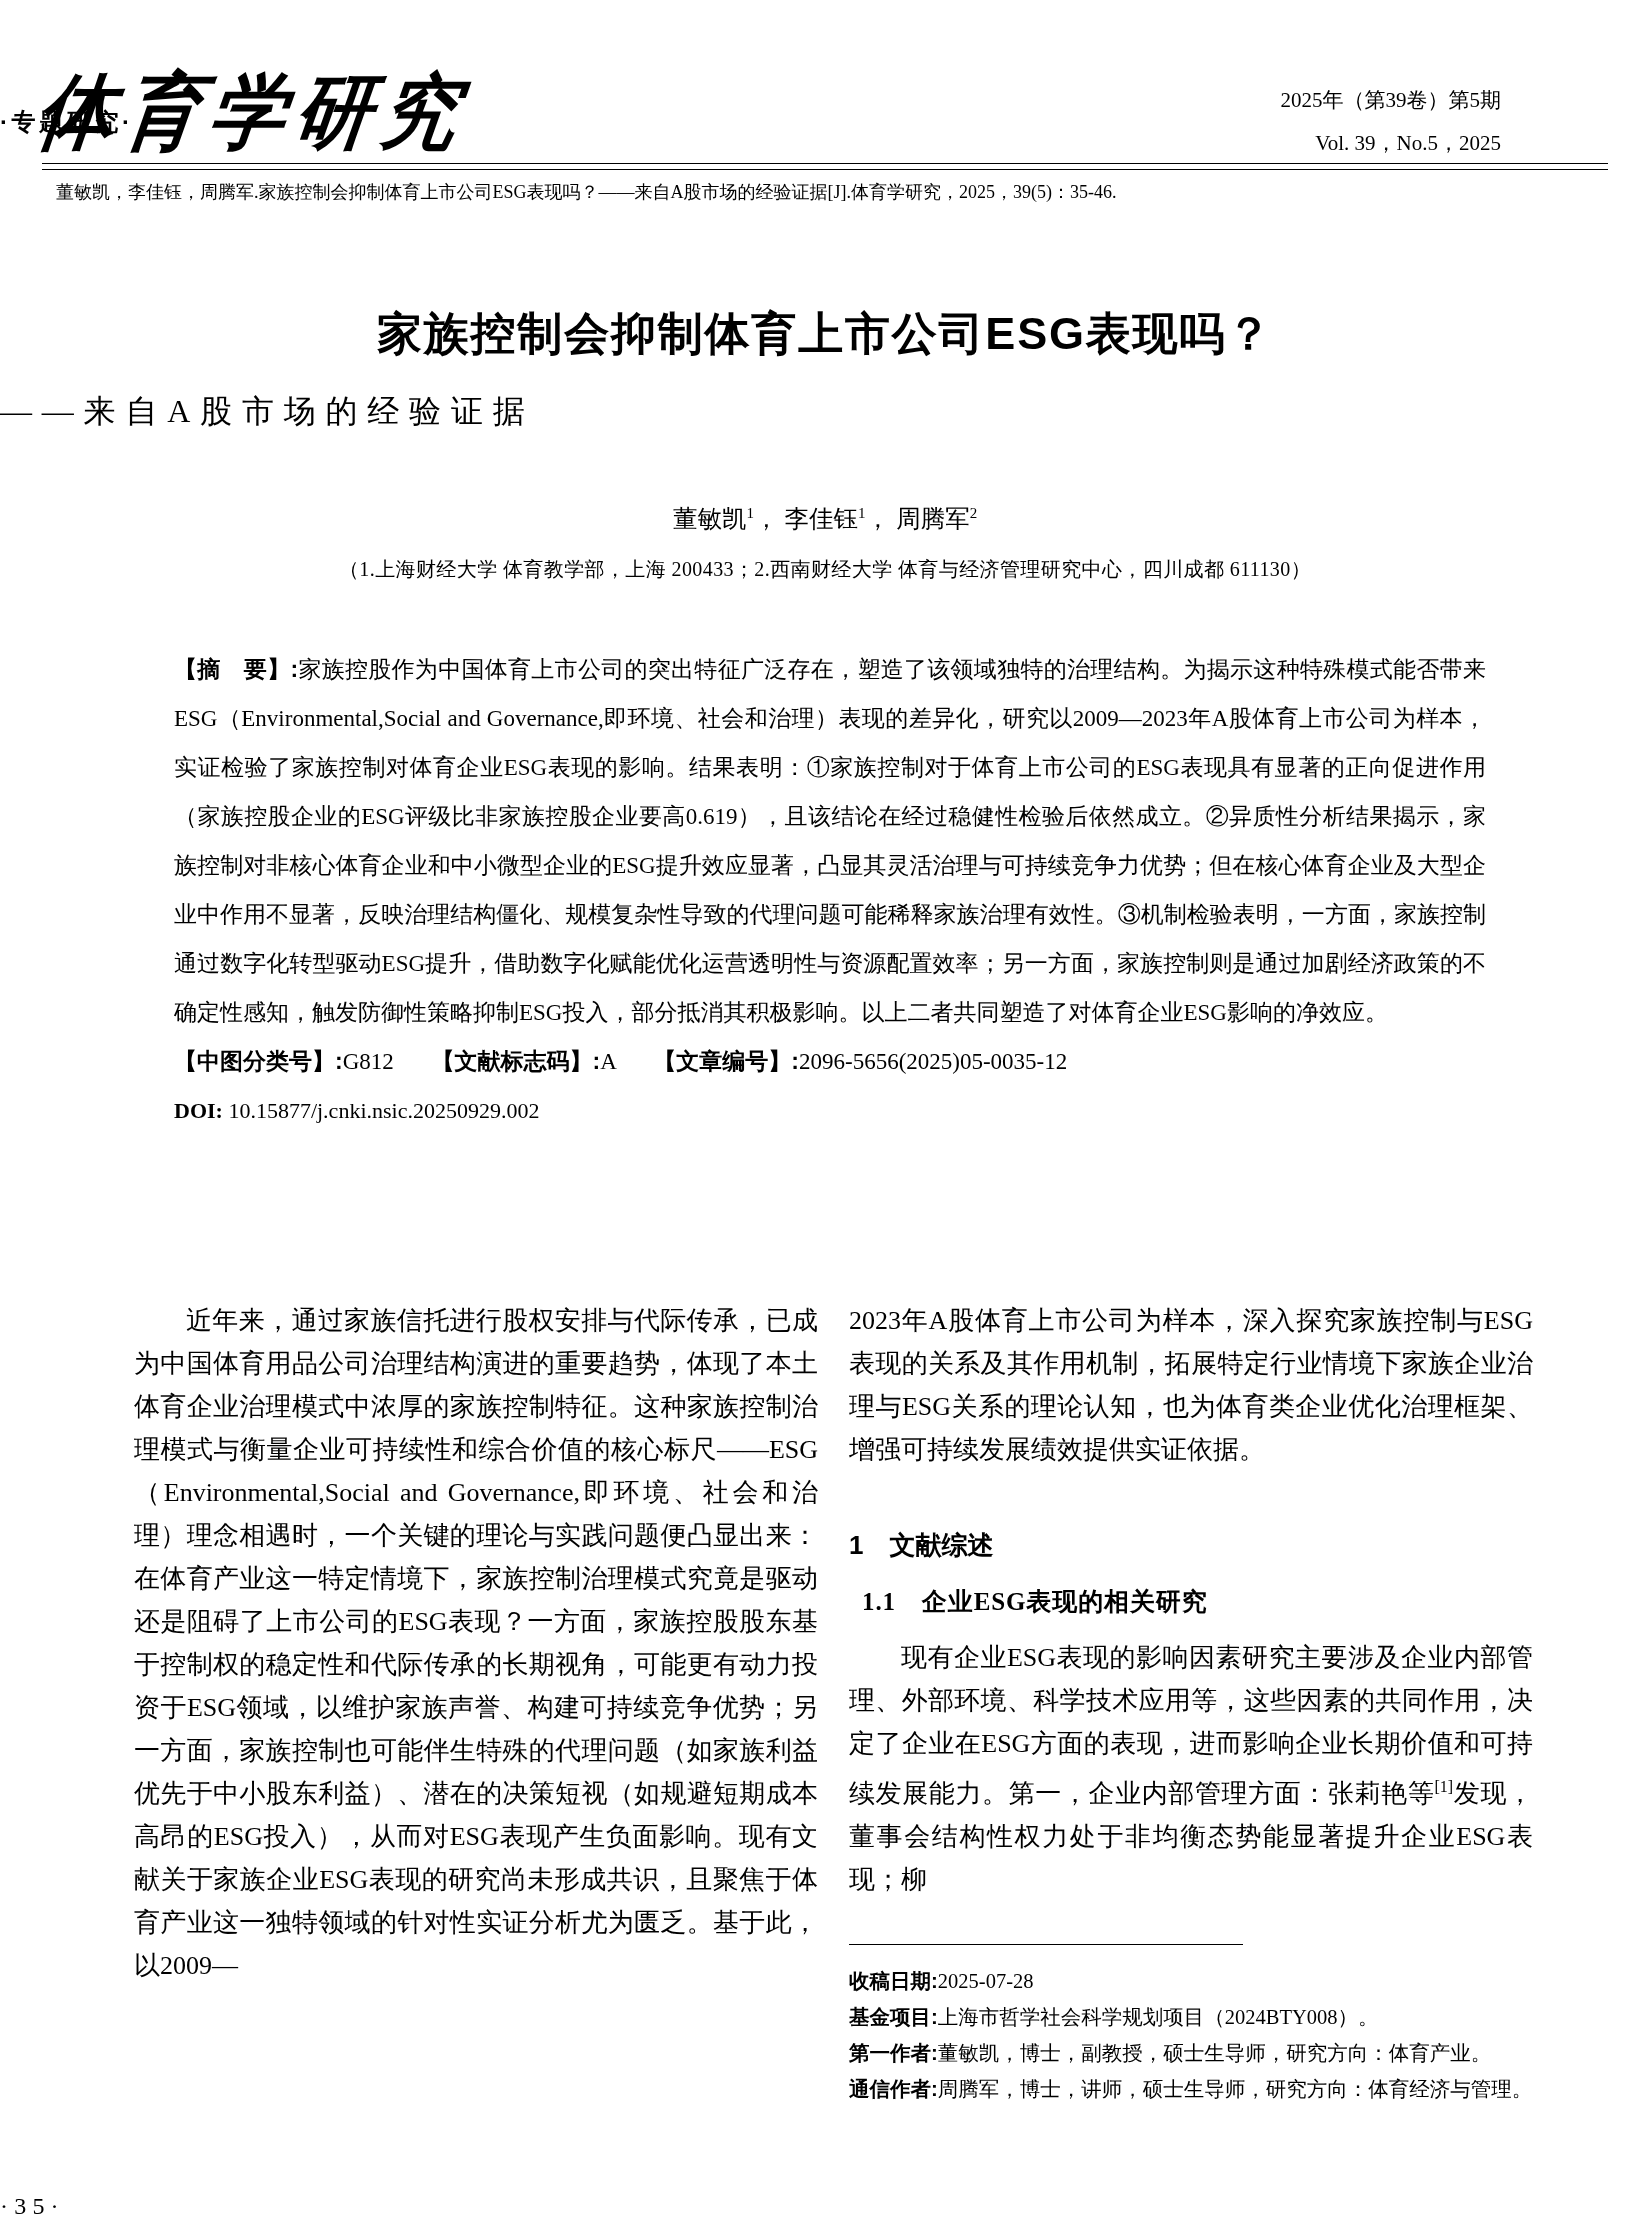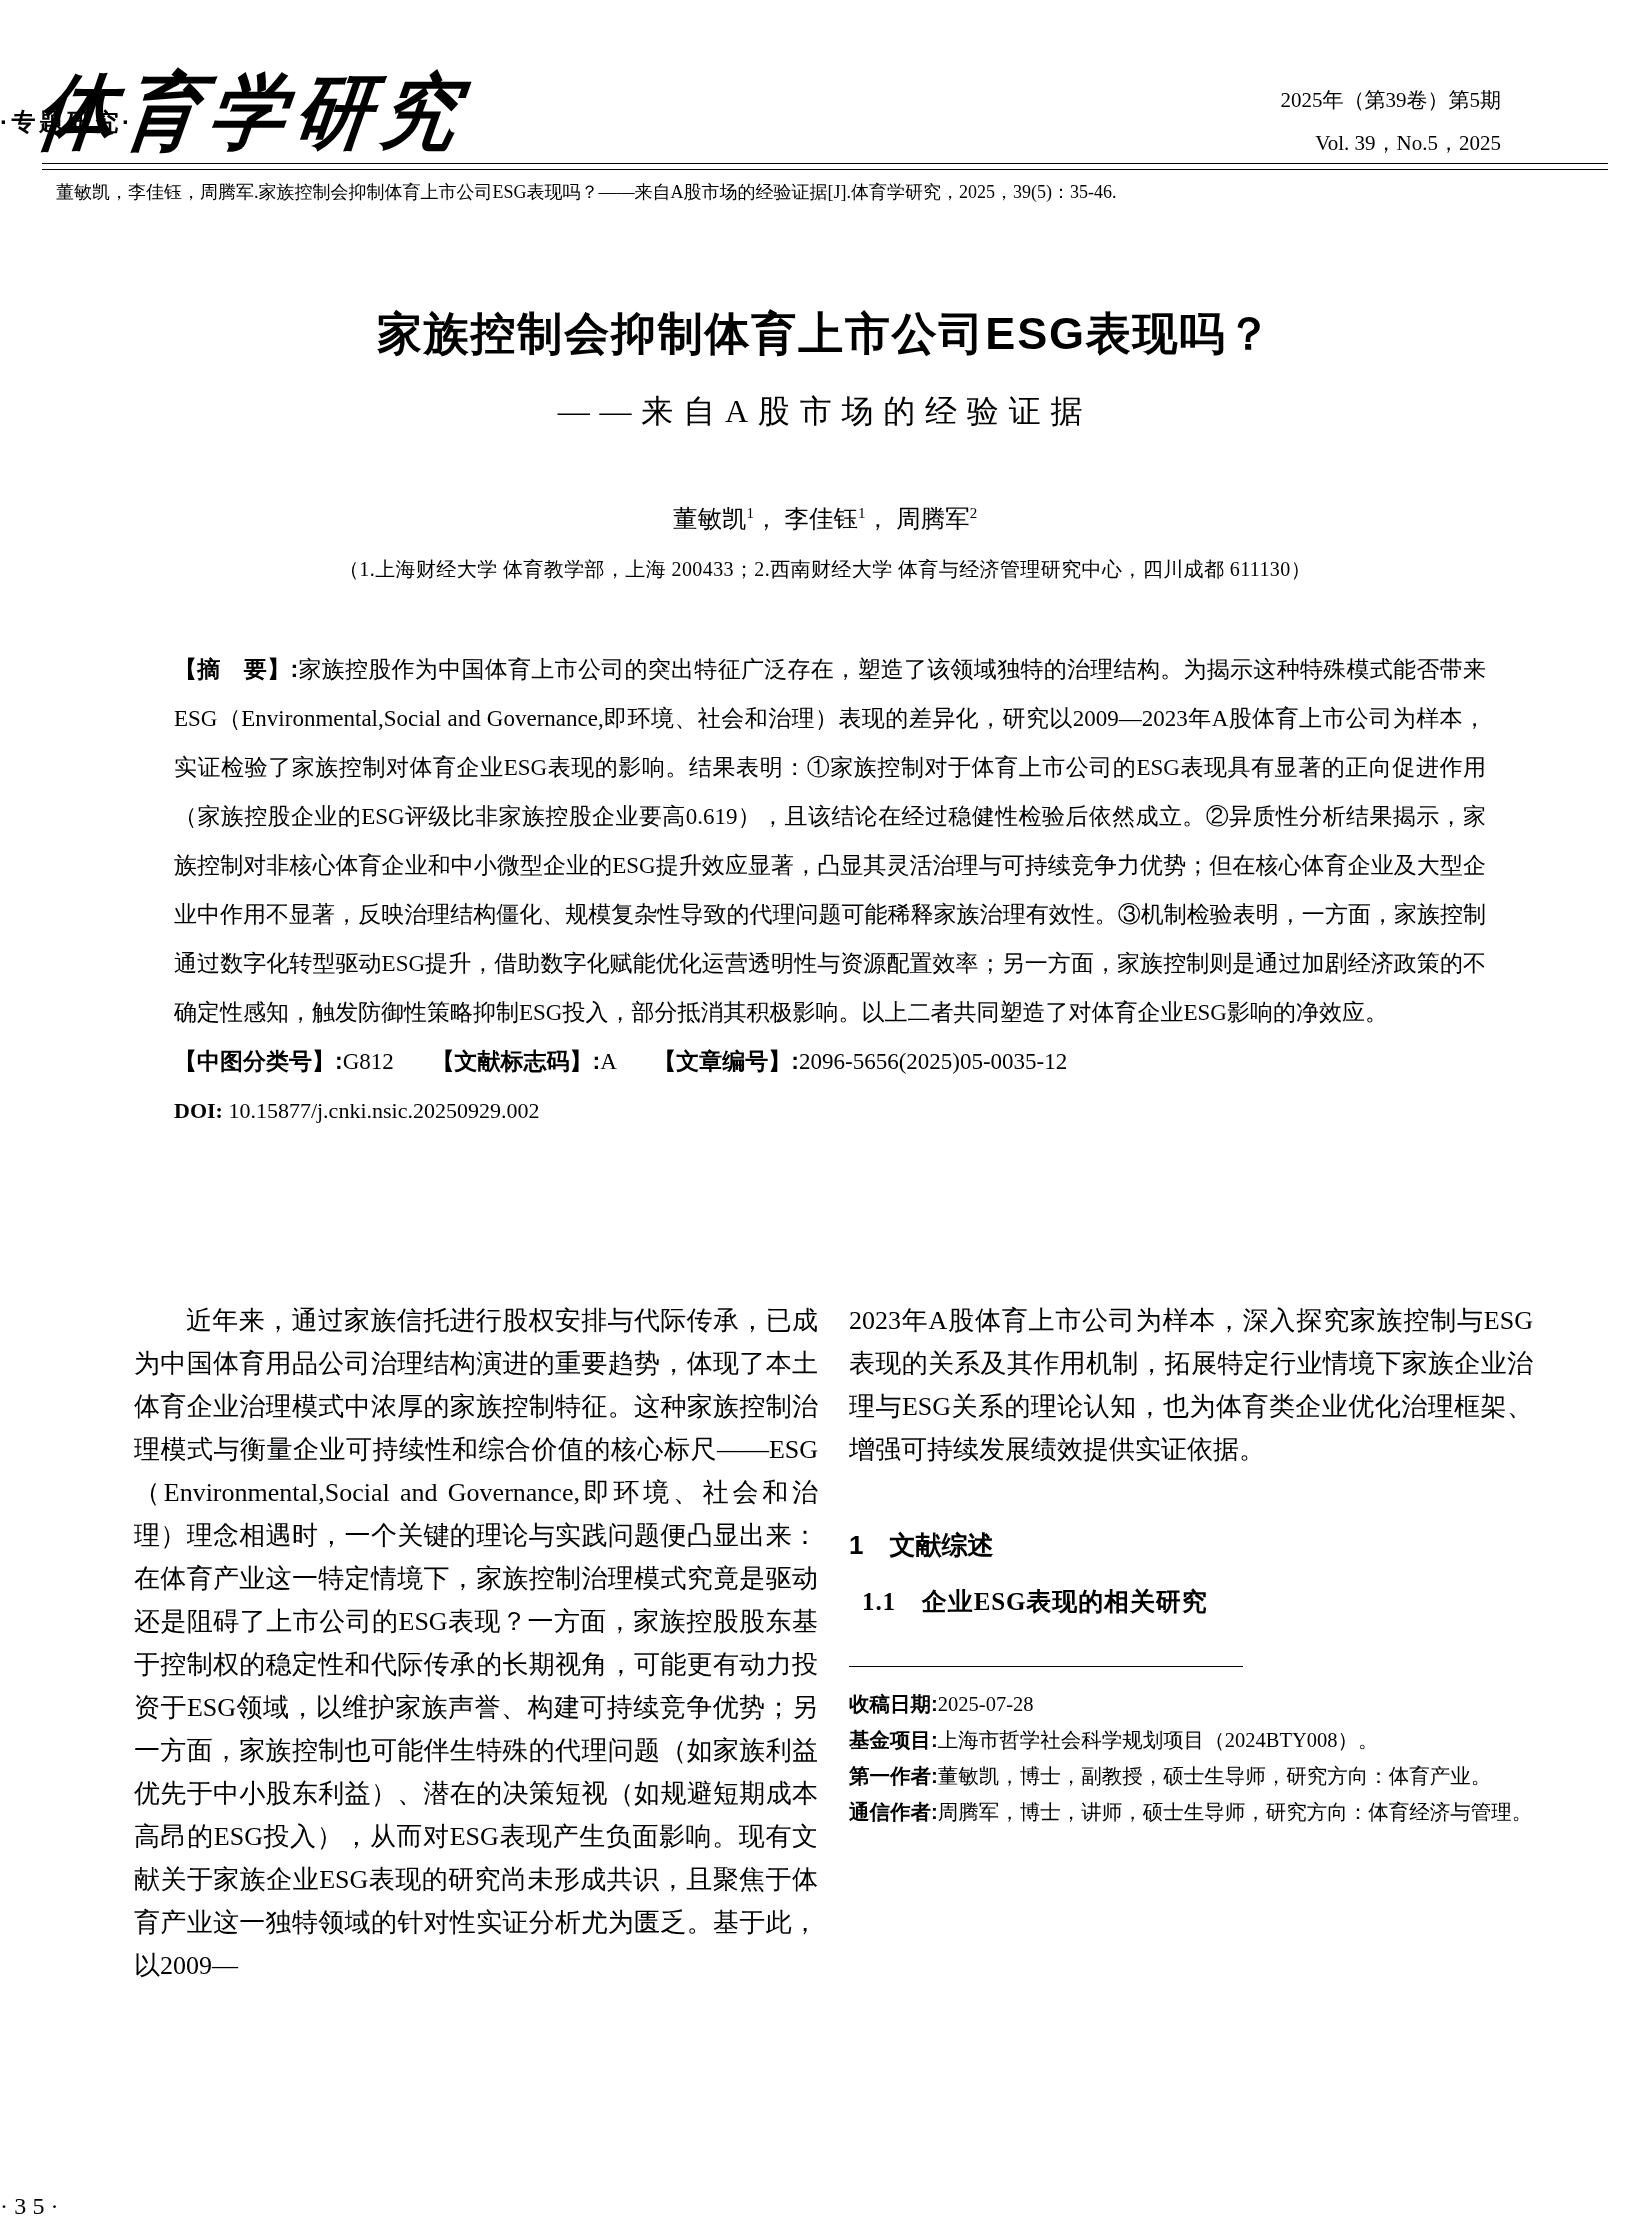--- a/index.html
+++ b/index.html
@@ -63,21 +63,21 @@
     top: 304px; left: 0; width: 100%;
     text-align: center;
     font-family: "Liberation Sans", "DejaVu Sans", sans-serif;
     font-weight: bold;
     font-size: 45px;
     letter-spacing: 1.8px;
   }
   .subtitle {
     position: absolute;
     top: 390px; left: 0; width: 100%;
-    text-align: center;
+    text-align: left;
     font-size: 32px;
     letter-spacing: 9.8px;
   }
   .authors {
     position: absolute;
     top: 502px; left: 0; width: 100%;
     text-align: center;
     font-size: 24.5px;
   }
   .authors sup { font-size: 15px; }
@@ -198,20 +198,21 @@
   </div>
 
   <div class="col col-left">
     <p class="indent">近年来，通过家族信托进行股权安排与代际传承，已成为中国体育用品公司治理结构演进的重要趋势，体现了本土体育企业治理模式中浓厚的家族控制特征。这种家族控制治理模式与衡量企业可持续性和综合价值的核心标尺——ESG（Environmental,Social and Governance,即环境、社会和治理）理念相遇时，一个关键的理论与实践问题便凸显出来：在体育产业这一特定情境下，家族控制治理模式究竟是驱动还是阻碍了上市公司的ESG表现？一方面，家族控股股东基于控制权的稳定性和代际传承的长期视角，可能更有动力投资于ESG领域，以维护家族声誉、构建可持续竞争优势；另一方面，家族控制也可能伴生特殊的代理问题（如家族利益优先于中小股东利益）、潜在的决策短视（如规避短期成本高昂的ESG投入），从而对ESG表现产生负面影响。现有文献关于家族企业ESG表现的研究尚未形成共识，且聚焦于体育产业这一独特领域的针对性实证分析尤为匮乏。基于此，以2009—</p>
   </div>
 
   <div class="col col-right">
     <p>2023年A股体育上市公司为样本，深入探究家族控制与ESG表现的关系及其作用机制，拓展特定行业情境下家族企业治理与ESG关系的理论认知，也为体育类企业优化治理框架、增强可持续发展绩效提供实证依据。</p>
     <h2 class="sec-heading">1　文献综述</h2>
     <h3 class="subsec-heading">1.1　企业ESG表现的相关研究</h3>
+    <p class="indent"><span>现有企业ESG表现的影响因素研究主要涉及企业内部管理、外部环境、科学技术应用等，这些因素的共同作用，决定了企业在ESG方面的表现，进而影响企业长期价值和可持续发展能力。第一，企业内部管理方面：张莉艳等</span><sup class="ref-sup">[1]</sup><span>发现，董事会结构性权力处于非均衡态势能显著提升企业ESG表现；柳</span></p>
 
     <div class="footnote-block">
       <div class="footnote-rule"></div>
       <div><span class="fn-label">收稿日期:</span><span>2025-07-28</span></div>
       <div><span class="fn-label">基金项目:</span><span>上海市哲学社会科学规划项目（2024BTY008）。</span></div>
       <div><span class="fn-label">第一作者:</span><span>董敏凯，博士，副教授，硕士生导师，研究方向：体育产业。</span></div>
       <div><span class="fn-label">通信作者:</span><span>周腾军，博士，讲师，硕士生导师，研究方向：体育经济与管理。</span></div>
     </div>
   </div>
 

